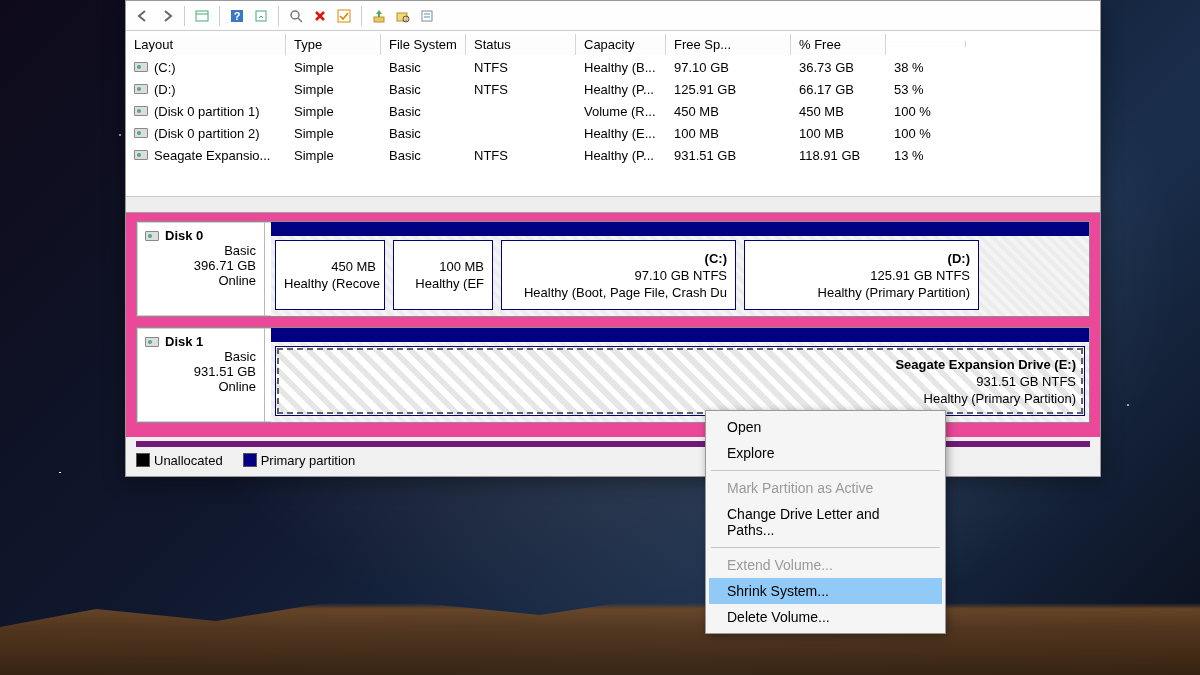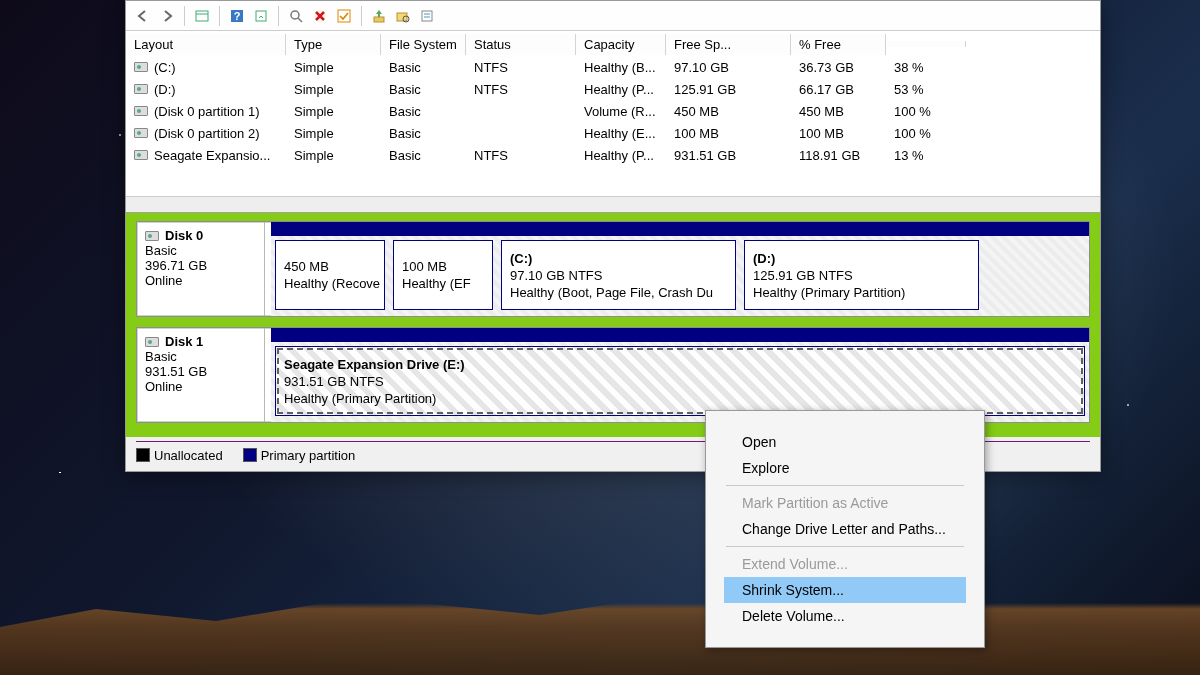--- a/index.html
+++ b/index.html
@@ -95,21 +95,22 @@
     width:14px; height:10px; background:#ddd;
     border:1px solid #888; border-radius:1px;
     position:relative; display:inline-block;
   }
   .drive-glyph::after{content:"";position:absolute;left:2px;top:2px;width:4px;height:4px;border-radius:50%;background:#5a8;}
   .vlist-spacer{height:30px;}
   .hscroll-track{height:16px;background:#eee;border-top:1px solid #ccc;position:relative;}
 
   .disk-area{
     padding:8px 10px 4px 10px;
-    background:#84cc16;
+    background:#ec4899;
+    text-align:right;
   }
   .disk-block{
     display:grid;
     grid-template-columns:128px 1fr;
     gap:6px;
     border:1px solid #8e8e8e;
     background:#fff;
     margin-bottom:10px;
     box-shadow:0 0 0 1px #d0d0d0 inset;
   }
@@ -145,40 +146,40 @@
   }
   .part .p-title{font-weight:700;}
   .part.selected{
     background:repeating-linear-gradient(45deg,#fefefe 0 6px,#e6e6e6 6px 12px);
     outline:2px dashed #606060;
     outline-offset:-4px;
   }
 
   .legend{
     margin:4px 10px 8px 10px;
-    border-top:1px solid #701a75;
+    border-top:6px solid #701a75;
     padding-top:6px;
     display:flex;
     gap:20px;
     align-items:center;
     font-size:13px;
   }
   .swatch{width:14px;height:14px;display:inline-block;border:1px solid #555;margin-right:4px;vertical-align:-2px;}
   .sw-unalloc{background:#000;}
   .sw-primary{background:#000080;}
 
   .context-menu{
     position:absolute;
     top:410px;
     left:705px;
-    width:280px;
+    width:241px;
     background:#f5f5f5;
     border:1px solid #999;
     box-shadow:2px 2px 8px rgba(0,0,0,0.35);
-    padding:18px;
+    padding:3px;
     font-size:14px;
     z-index:50;
   }
   .cm-item{
     padding:5px 18px;
     color:#000;
     cursor:default;
   }
   .cm-item.disabled{color:#9a9a9a;}
   .cm-item.hover{background:#91c9f7;}

